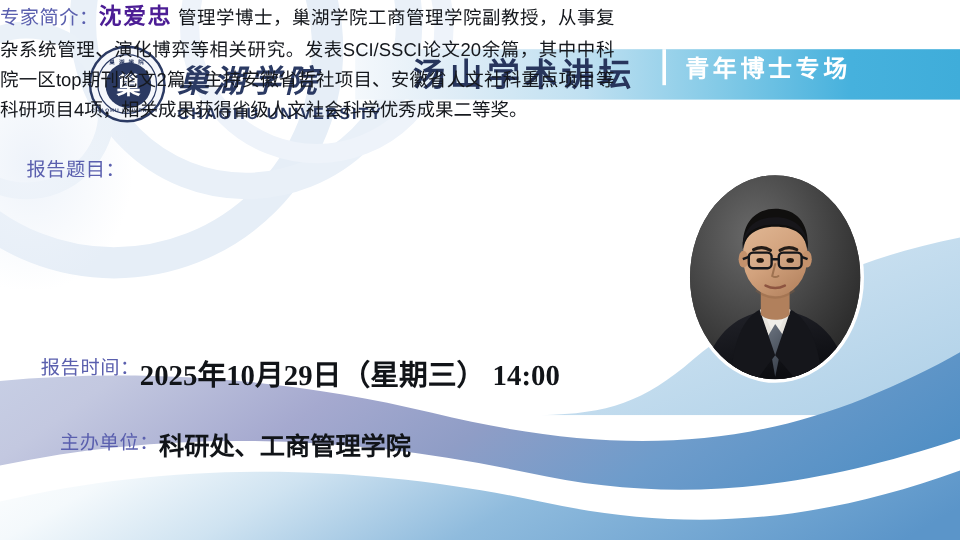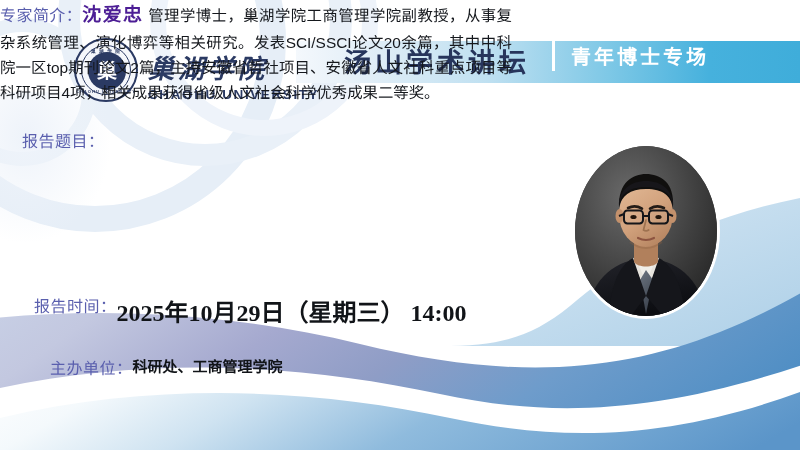--- a/index.html
+++ b/index.html
@@ -268,21 +268,21 @@
     color: #4c1d95;
     letter-spacing: 1px;
     font-family: Liberation Serif, serif;
   }
 
   .row-time  { left: 22px; top: 293px; margin-left: 12px; }
   .row-place { left: 22px; top: 324px; }
   .row-host  { left: 22px; top: 355px; margin-left: 28px; }
   .row-time .value  { font-size: 24px; }
   .row-place .value { font-size: 17px; }
-  .row-host .value  { font-size: 15px; }
+  .row-host .value  { font-size: 21px; }
 
   
   .portrait {
     position: absolute;
     left: 575px;
     top: 146px;
     width: 142px;
     height: 170px;
     border-radius: 50%;
     overflow: hidden;

